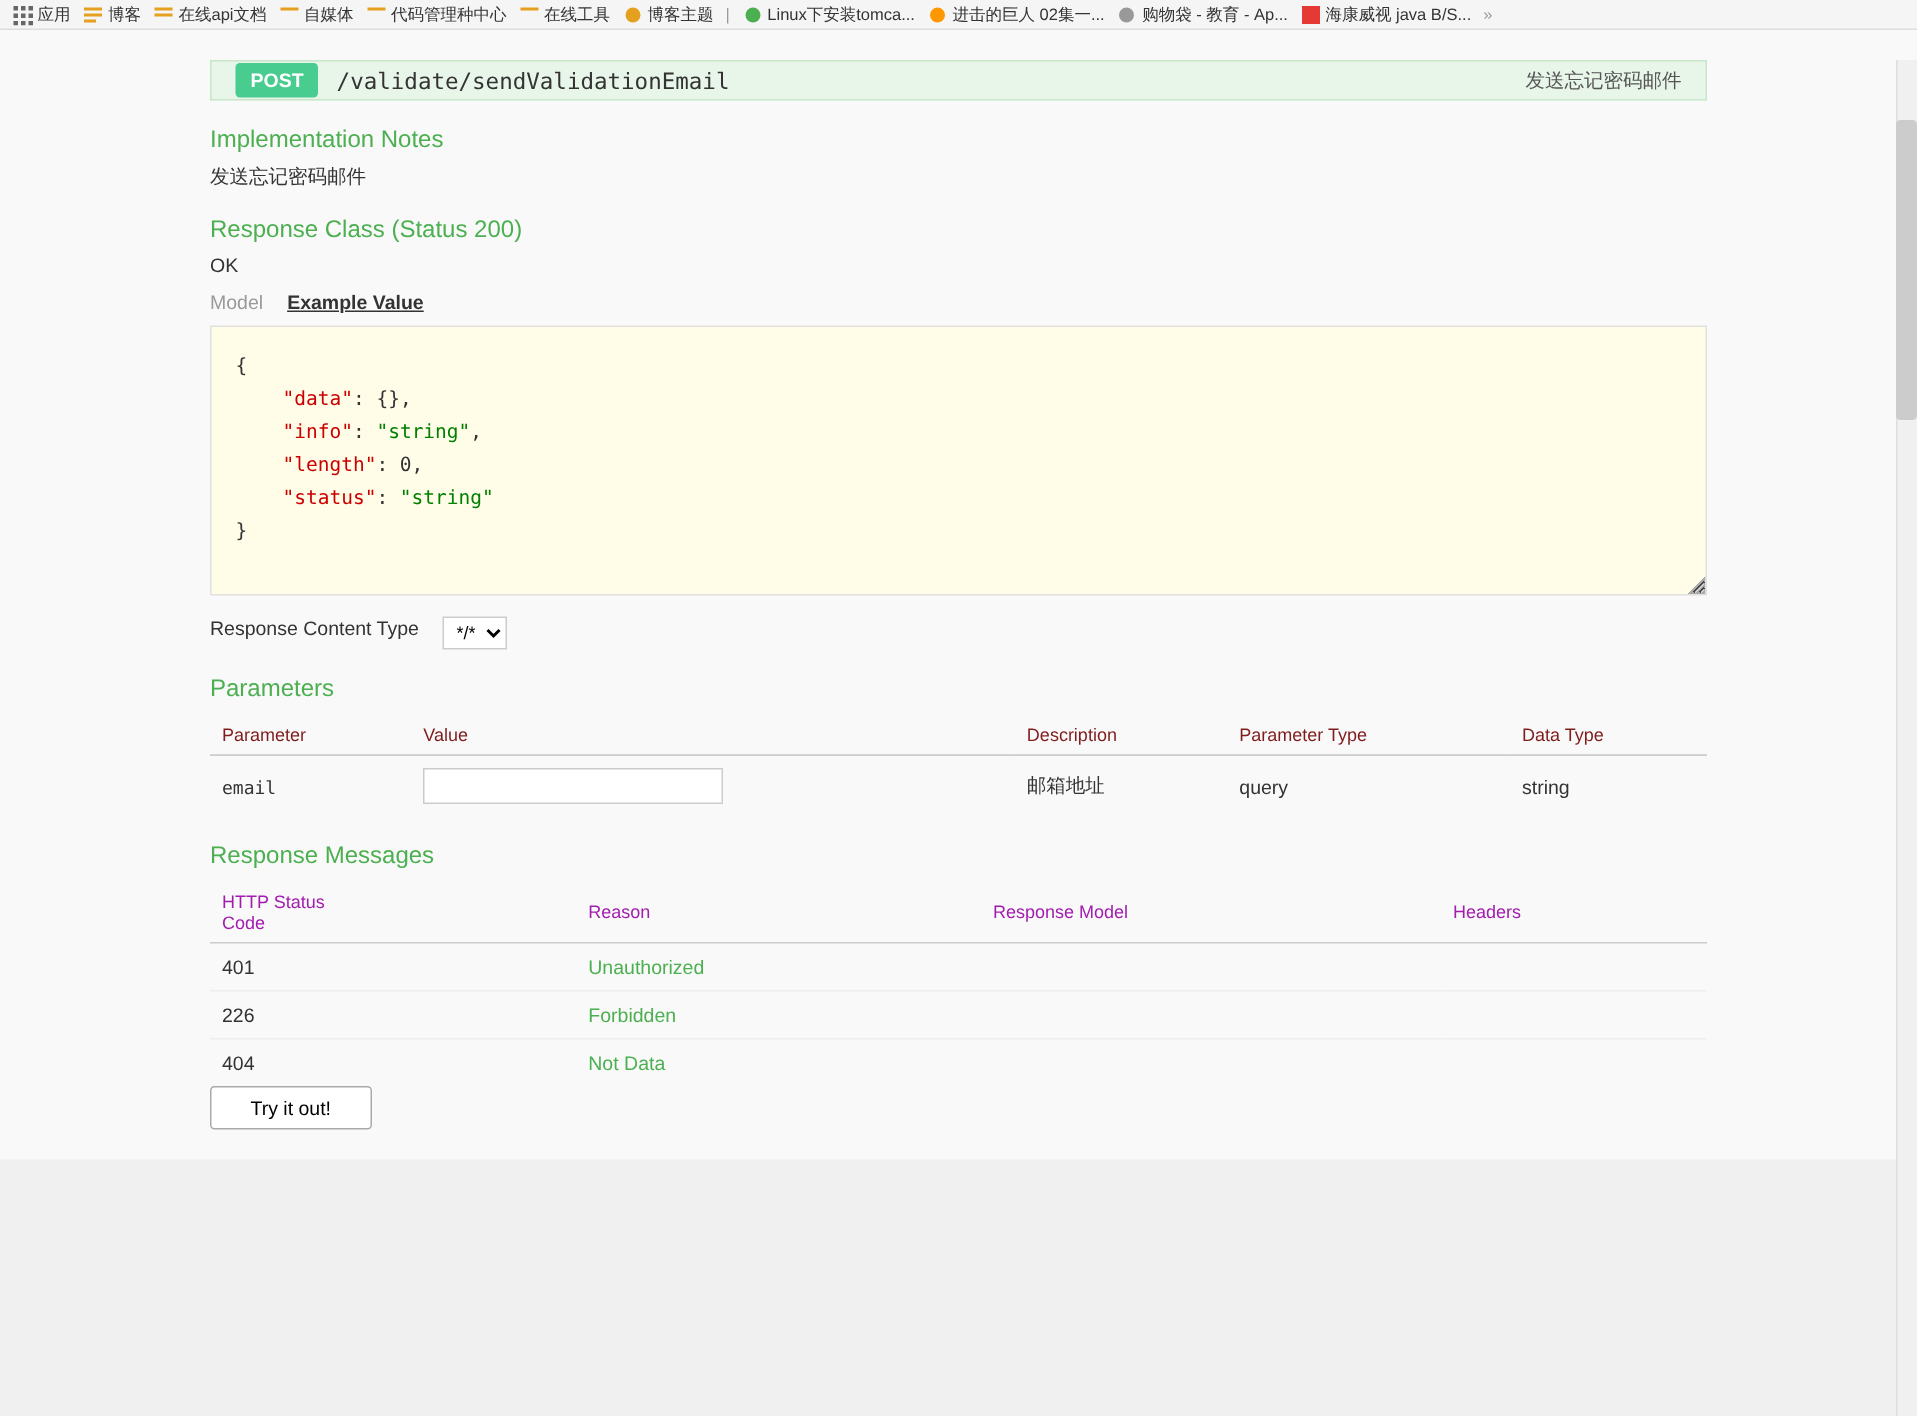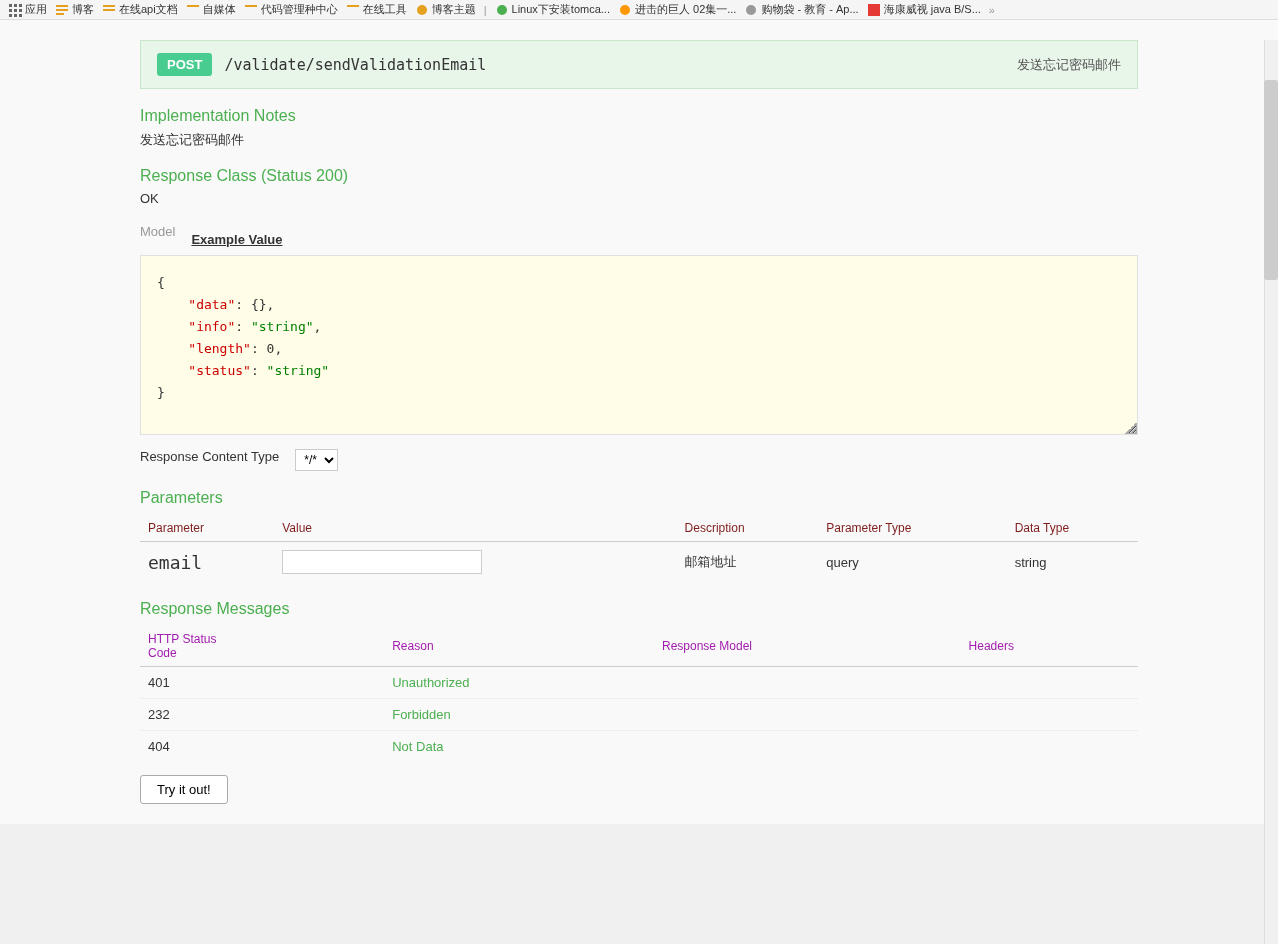--- a/index.html
+++ b/index.html
@@ -41,21 +41,21 @@
       padding: 20px 140px;
       background: #f9f9f9;
     }
 
     
     .endpoint-header {
       display: flex;
       align-items: center;
       background: #e8f5e9;
       border: 1px solid #c8e6c9;
-      padding: 12px 16px;
+      padding: 1px 16px;
       margin-bottom: 16px;
       justify-content: space-between;
     }
     .method-badge {
       background: #49cc90;
       color: white;
       font-weight: bold;
       font-size: 13px;
       padding: 4px 10px;
       margin-right: 12px;
@@ -94,21 +94,20 @@
     }
     .model-tab-label {
       color: #999;
       font-size: 13px;
     }
     .model-tab-active {
       color: #333;
       font-size: 13px;
       font-weight: bold;
       text-decoration: underline;
-      margin-top: 16px;
     }
 
     
     .code-block {
       background: #fffde7;
       border: 1px solid #e0e0e0;
       padding: 16px;
       font-family: monospace;
       font-size: 13px;
       line-height: 1.7;
@@ -166,21 +165,21 @@
     .params-table td {
       padding: 8px 8px;
       font-size: 13px;
       vertical-align: middle;
     }
     .params-table tr:last-child td {
       border-bottom: none;
     }
     .param-name {
       font-family: monospace;
-      font-size: 18px;
+      font-size: 12px;
       color: #333;
     }
     .param-input {
       border: 1px solid #ccc;
       padding: 4px 6px;
       font-size: 12px;
       width: 200px;
     }
 
     
@@ -207,24 +206,24 @@
       border-bottom: none;
     }
     .reason-text {
       color: #4caf50;
     }
 
     
     .try-btn {
       background: white;
       border: 1px solid #aaa;
-      padding: 6px 16px;
+      padding: 6px 26px;
       font-size: 13px;
       cursor: pointer;
-      margin-top: 13px;
+      margin-top: 0;
       border-radius: 3px;
     }
 
     
     .scrollbar-track {
       position: fixed;
       right: 0;
       top: 40px;
       width: 14px;
       height: calc(100% - 40px);
@@ -408,21 +407,21 @@
       </tr>
     </thead>
     <tbody id="response-tbody">
         <tr>
         <td>401</td>
         <td class="reason-text">Unauthorized</td>
         <td></td>
         <td></td>
       </tr>
         <tr>
-        <td>232</td>
+        <td>226</td>
         <td class="reason-text">Forbidden</td>
         <td></td>
         <td></td>
       </tr>
         <tr>
         <td>404</td>
         <td class="reason-text">Not Data</td>
         <td></td>
         <td></td>
       </tr>

